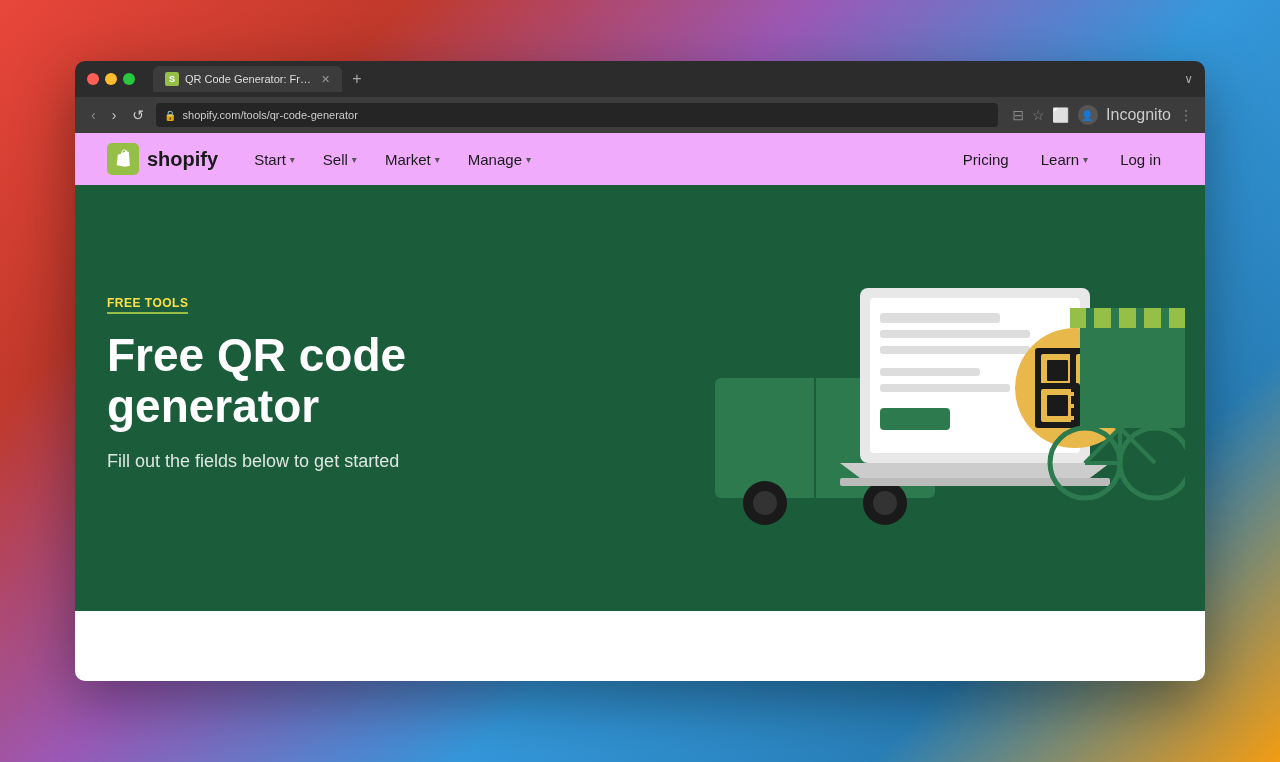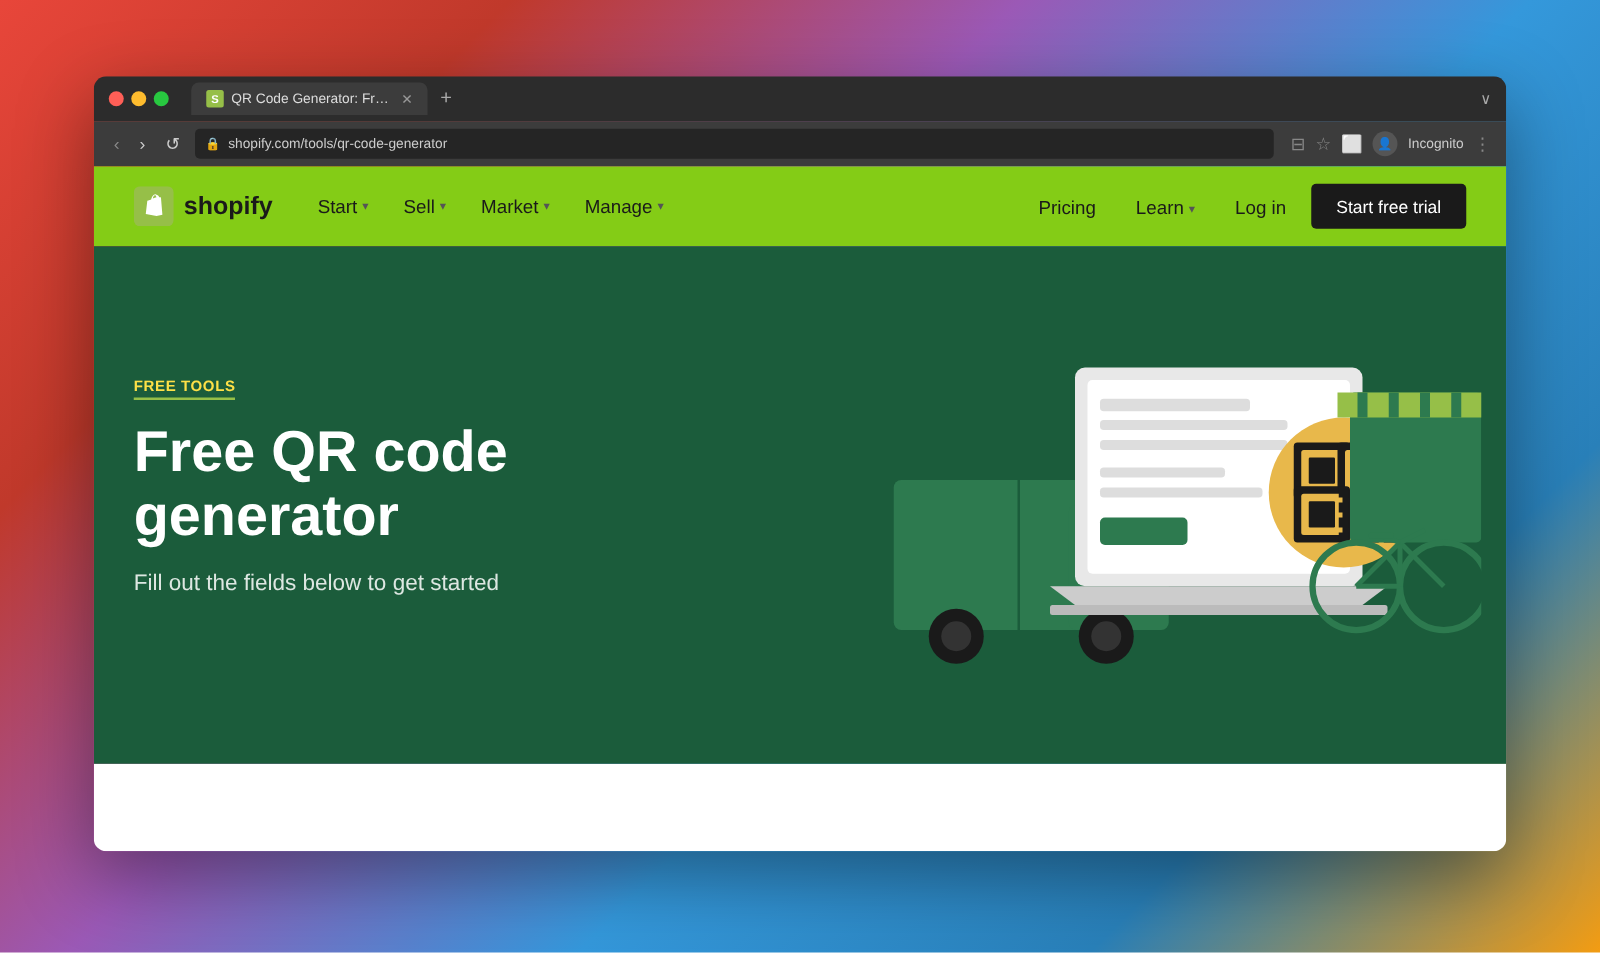--- a/index.html
+++ b/index.html
@@ -174,36 +174,36 @@
       width: 20px;
       height: 20px;
       display: flex;
       align-items: center;
       justify-content: center;
       font-size: 10px;
       color: #ccc;
     }
 
     .incognito-label {
-      font-size: 11px;
+      font-size: 16px;
       color: #ccc;
     }
 
     
     .page-content {
       flex: 1;
       overflow: hidden;
       display: flex;
       flex-direction: column;
     }
 
     
     .shopify-nav {
-      background: #84cc16;
-      height: 64px;
+      background: #f0abfc;
+      height: 52px;
       display: flex;
       align-items: center;
       padding: 0 32px;
       gap: 0;
       flex-shrink: 0;
     }
 
     .shopify-logo {
       display: flex;
       align-items: center;
@@ -442,21 +442,20 @@
         </div>
       </div>
 
       <div class="nav-right">
         <span class="nav-pricing">Pricing</span>
         <div class="nav-learn">
           <span>Learn</span>
           <span class="nav-chevron">▾</span>
         </div>
         <span class="nav-login">Log in</span>
-        <button class="nav-cta">Start free trial</button>
       </div>
     </nav>
 
     <section class="hero">
       <div class="hero-content">
         <span class="free-tools-label">FREE TOOLS</span>
         <h1 class="hero-title">
           <span>Free QR code</span><br>
           <span>generator</span>
         </h1>

